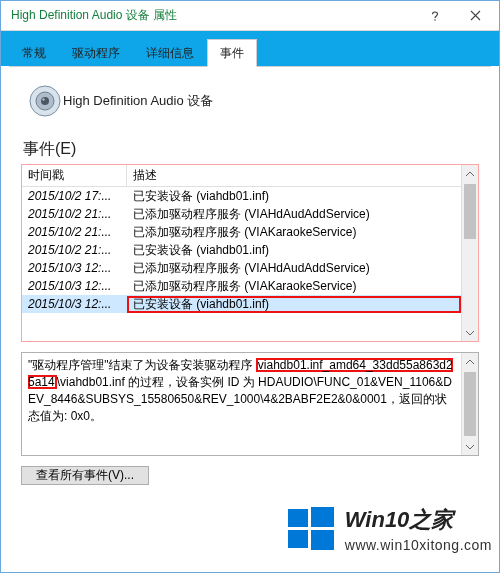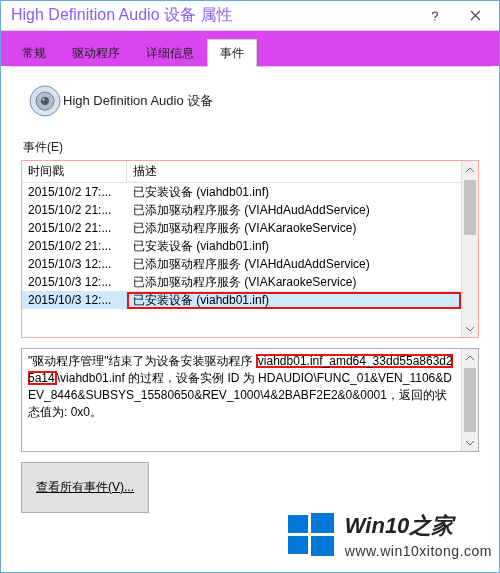--- a/index.html
+++ b/index.html
@@ -11,80 +11,80 @@
     background: #fff;
     color: #000;
     overflow: hidden;
     position: relative;
   }
   .win { border: 1px solid #6aa9e0; width: 500px; height: 573px; display: flex; flex-direction: column; }
   .titlebar {
     height: 30px; background: #fff; display: flex; align-items: center;
     border-bottom: 1px solid #d8d8d8; padding: 0 4px 0 10px;
   }
-  .titlebar-title { flex: 1; font-size: 16px; color: #8b5cf6; }
+  .titlebar-title { flex: 1; font-size: 12px; color: #15803d; }
   .winbtn { width: 40px; height: 24px; display: flex; align-items: center; justify-content: center; color: #555; }
   .winbtn svg { display: block; }
   .tabs {
-    display: flex; padding: 8px 8px 0 8px; background: #d946ef;
+    display: flex; padding: 8px 8px 0 8px; background: #0ea5e9;
     position: relative;
   }
   .tab {
     padding: 5px 12px 4px 12px; font-size: 12px; color: #222;
     border: 1px solid transparent; border-bottom: none; position: relative;
   }
   .tab.active {
     border-color: #cfcfcf; background: #fff; z-index: 2;
     border-bottom: 1px solid #fff; margin-bottom: -1px;
   }
   .tab-border { height: 1px; background: #cfcfcf; margin: 0 8px; }
   .content { padding: 16px 20px; flex: 1; display: flex; flex-direction: column; }
   .header-row { display: flex; align-items: center; margin-bottom: 14px; padding-left: 6px;}
   .speaker-icon {
     width: 36px; height: 36px; display: flex; align-items: center; justify-content: center;
   }
   .device-name { font-size: 13px; color: #222; }
-  .section-label { font-size: 12px; margin: 6px 0 4px 2px; color: #222; }
+  .section-label { font-size: 16px; margin: 6px 0 4px 2px; color: #222; }
   .listbox {
     border: 1px solid #fca5a5; background: #fff; height: 178px;
     position: relative; display: flex;
   }
   .list-inner { flex: 1; overflow: hidden; }
   .list-header {
     display: flex; border-bottom: 1px solid #e0e0e0; background: #fff; font-size: 12px;
   }
   .col-time { width: 105px; padding: 2px 6px; border-right: 1px solid #e0e0e0; }
   .col-desc { flex: 1; padding: 2px 6px; }
   .row { display: flex; font-size: 12px; height: 18px; align-items: center; }
-  .row .cell-time { width: 105px; padding: 0 6px; white-space: nowrap; overflow: hidden; text-overflow: ellipsis; }
+  .row .cell-time { width: 105px; padding: 0 6px; white-space: nowrap; overflow: hidden; text-overflow: ellipsis; font-style: italic; }
   .row .cell-desc { flex: 1; padding: 0 6px; white-space: nowrap; overflow: hidden; text-overflow: ellipsis; }
   .row.selected { background: #cde8ff; }
   .row.highlighted .cell-desc { outline: 2px solid #e11; outline-offset: -2px; }
   .scrollbar { width: 17px; background: #f0f0f0; border-left: 1px solid #ddd; display: flex; flex-direction: column; justify-content: space-between; }
   .sb-btn { height: 17px; display: flex; align-items: center; justify-content: center; color: #777; }
   .sb-track { flex: 1; position: relative; }
   .sb-thumb { position: absolute; left: 2px; right: 2px; background: #c2c2c2; border-radius: 1px; }
   .infobox {
     border: 1px solid #b0b0b0; background: #fff; height: 104px;
     position: relative; display: flex; margin-bottom: 10px;
   }
   .info-inner {
     flex: 1; padding: 4px 6px; font-size: 12px; line-height: 17px;
     overflow: hidden; word-break: break-all;
   }
   .mark-red {
      box-shadow: 0 0 0 2px #e11 inset; padding: 0 2px; display: inline;
    }
   .btn-row { display: flex; }
   .btn {
-    padding: 16px 14px; font-size: 12px; background: #e1e1e1;
-    border: 1px solid #adadad; cursor: default; text-decoration: underline;
+    padding: 0 14px; font-size: 12px; background: #e1e1e1;
+    border: 1px solid #adadad; cursor: default;
   }
   .watermark {
-    position: absolute; right: 8px; bottom: 12px; display: flex; align-items: center; gap: 8px;
+    position: absolute; right: 8px; bottom: 18px; display: flex; align-items: center; gap: 8px;
   }
   .wm-logo { width: 52px; height: 52px; }
   .wm-text { display: flex; flex-direction: column; }
   .wm-main { font-size: 22px; font-weight: 600; color: #222; font-style: italic;}
   .wm-sub { font-size: 14px; color: #333; letter-spacing: 0.5px; margin-top:2px;}
   .gap { height: 10px;}
 </style>
 </head>
 <body>
 

